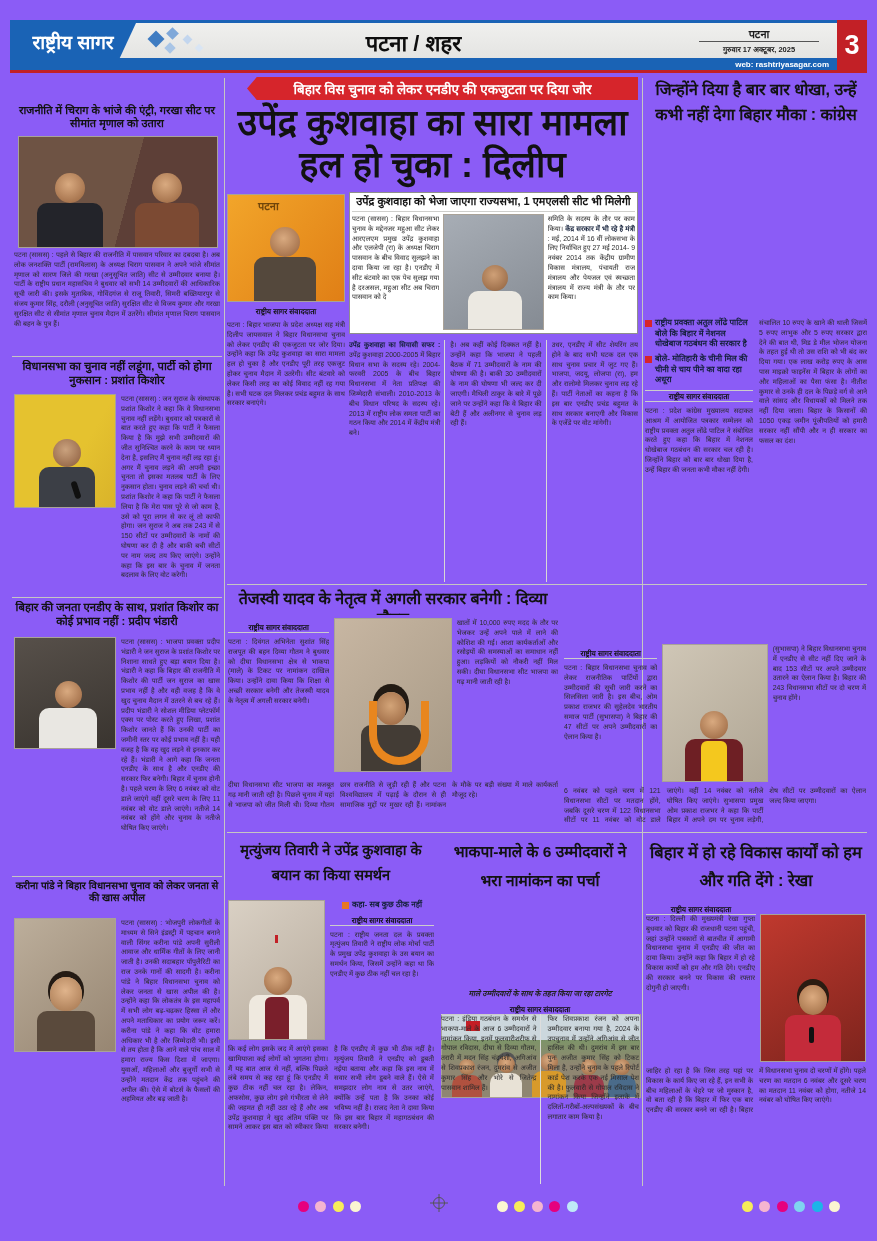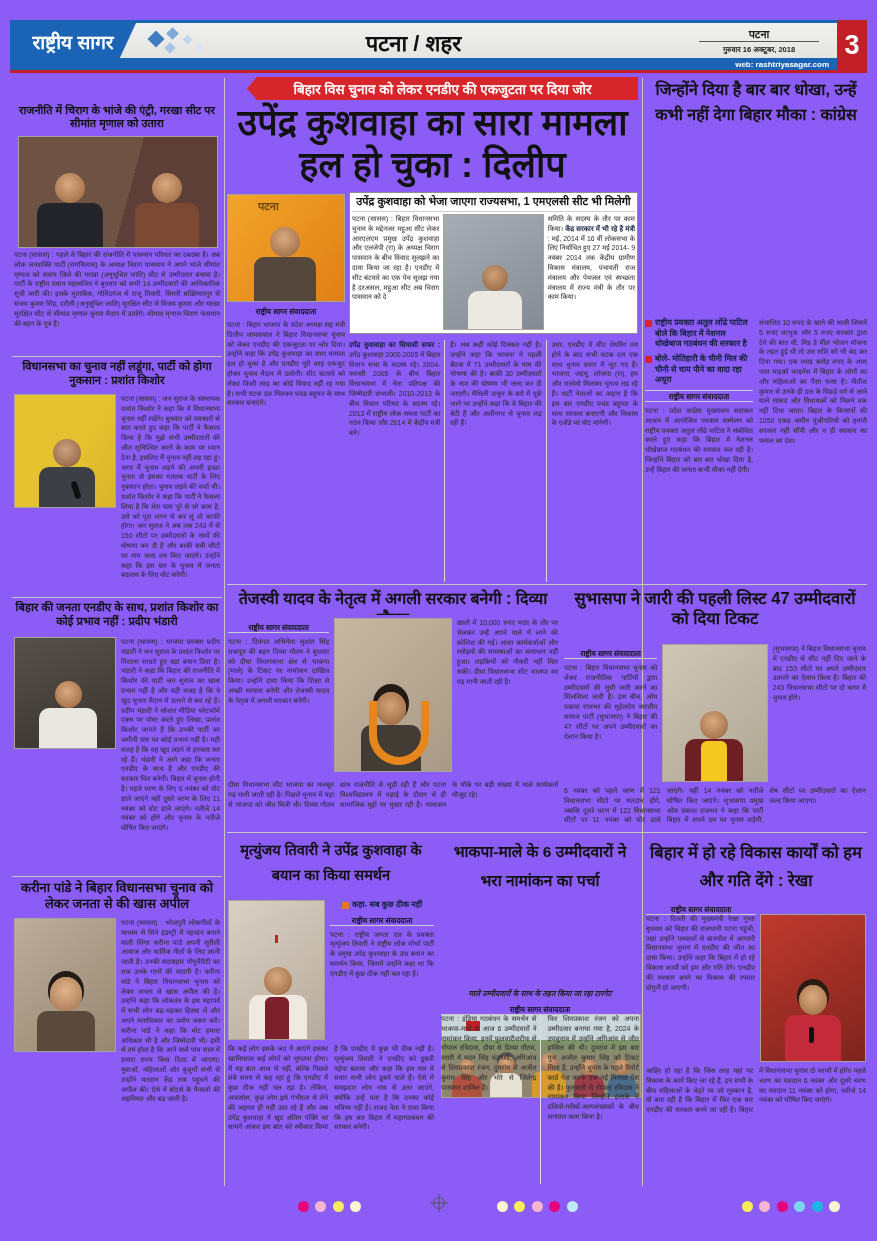--- a/index.html
+++ b/index.html
@@ -31,21 +31,21 @@
     <div style="position:absolute;left:136px;top:4px;width:110px;height:30px;">
       <span style="position:absolute;left:4px;top:6px;width:12px;height:12px;background:#3f7cc2;transform:rotate(45deg);"></span>
       <span style="position:absolute;left:22px;top:2px;width:9px;height:9px;background:#7fa8d9;transform:rotate(45deg);"></span>
       <span style="position:absolute;left:20px;top:17px;width:8px;height:8px;background:#a9c5e6;transform:rotate(45deg);"></span>
       <span style="position:absolute;left:38px;top:9px;width:7px;height:7px;background:#c3d6ee;transform:rotate(45deg);"></span>
       <span style="position:absolute;left:50px;top:18px;width:6px;height:6px;background:#d9e5f4;transform:rotate(45deg);"></span>
     </div>
     <div style="position:absolute;left:200px;right:250px;top:4px;text-align:center;font-size:22px;font-weight:bold;color:#0e0e0e;">पटना / शहर</div>
     <div style="position:absolute;right:48px;top:3px;width:120px;text-align:center;">
       <div style="font-size:11px;font-weight:bold;border-bottom:1px solid #555;">पटना</div>
-      <div style="font-size:7.5px;font-weight:bold;margin-top:2px;">गुरुवार 16 अक्टूबर, 2018</div>
+      <div style="font-size:7.5px;font-weight:bold;margin-top:2px;">गुरुवार 17 अक्टूबर, 2025</div>
     </div>
   </div>
   <div class="abs" style="right:10px;top:20px;width:30px;height:50px;background:#c22026;color:#fff;font-size:27px;font-weight:bold;display:flex;align-items:center;justify-content:center;">3</div>
   <div class="abs" style="left:10px;right:40px;top:58px;height:12px;background:#1a63b5;display:flex;align-items:center;justify-content:flex-end;">
     <span style="color:#fff;font-size:8px;font-weight:bold;padding-right:8px;">web: rashtriyasagar.com</span>
   </div>
   <div class="abs" style="left:10px;right:10px;top:70px;height:3px;background:#c22026;"></div>
 
   <div class="vline" style="left:224px;top:78px;height:1108px;"></div>
   <div class="vline" style="left:642px;top:78px;height:1108px;"></div>
@@ -85,21 +85,21 @@
   <div class="abs" style="left:14px;top:637px;width:206px;height:238px;">
     <div class="photo" style="float:left;width:100px;height:110px;margin:0 5px 2px 0;background:linear-gradient(160deg,#57504a,#39342f);">
       <div class="person" style="left:24px;bottom:0;">
         <div class="p-head" style="width:27px;height:27px;"></div>
         <div class="p-torso" style="width:58px;height:40px;background:#e9e7e2;"></div>
       </div>
     </div>
     <div class="body-text" style="height:236px;">पटना (सासस) : भाजपा प्रवक्ता प्रदीप भंडारी ने जन सुराज के प्रशांत किशोर पर निशाना साधते हुए बड़ा बयान दिया है। भंडारी ने कहा कि बिहार की राजनीति में किशोर की पार्टी जन सुराज का खास प्रभाव नहीं है और वही वजह है कि वे खुद चुनाव मैदान में उतरने से बच रहे हैं। प्रदीप भंडारी ने सोशल मीडिया प्लेटफॉर्म एक्स पर पोस्ट करते हुए लिखा, प्रशांत किशोर जानते हैं कि उनकी पार्टी का जमीनी स्तर पर कोई प्रभाव नहीं है। यही वजह है कि वह खुद लड़ने से इनकार कर रहे हैं। भंडारी ने आगे कहा कि जनता एनडीए के साथ है और एनडीए की सरकार फिर बनेगी। बिहार में चुनाव होनी है। पहले चरण के लिए 6 नवंबर को वोट डाले जाएंगे वहीं दूसरे चरण के लिए 11 नवंबर को वोट डाले जाएंगे। नतीजे 14 नवंबर को होंगे और चुनाव के नतीजे घोषित किए जाएंगे।</div>
   </div>
 
-  <div class="abs headline" style="left:14px;top:880px;width:206px;height:34px;font-size:13px;">करीना पांडे ने बिहार विधानसभा चुनाव को लेकर जनता से की खास अपील</div>
+  <div class="abs headline" style="left:14px;top:880px;width:206px;height:34px;font-size:10px;">करीना पांडे ने बिहार विधानसभा चुनाव को लेकर जनता से की खास अपील</div>
   <div class="abs" style="left:14px;top:918px;width:206px;height:264px;">
     <div class="photo" style="float:left;width:100px;height:132px;margin:0 5px 2px 0;background:linear-gradient(140deg,#bcae9b,#978672);">
       <div class="person" style="left:22px;bottom:0;">
         <div class="p-head" style="width:32px;height:34px;border-radius:50% 50% 45% 45%;background:radial-gradient(circle at 48% 40%,#e0b48c,#a3744d);box-shadow:0 -4px 0 2px #241b14;"></div>
         <div class="p-torso" style="width:58px;height:40px;background:#5a4a3c;"></div>
       </div>
     </div>
     <div class="body-text" style="height:262px;">पटना (सासस) : भोजपुरी लोकगीतों के माध्यम से सिने इंडस्ट्री में पहचान बनाने वाली सिंगर करीना पांडे अपनी सुरीली आवाज और धार्मिक गीतों के लिए जानी जाती है। उनकी सदाबहार पॉपुलैरिटी का राज उनके गानों की सादगी है। करीना पांडे ने बिहार विधानसभा चुनाव को लेकर जनता से खास अपील की है। उन्होंने कहा कि लोकतंत्र के इस महापर्व में सभी लोग बढ़-चढ़कर हिस्सा लें और अपने मताधिकार का प्रयोग जरूर करें। करीना पांडे ने कहा कि वोट हमारा अधिकार भी है और जिम्मेदारी भी। इसी से तय होता है कि आने वाले पांच साल में हमारा राज्य किस दिशा में जाएगा। युवाओं, महिलाओं और बुजुर्गों सभी से उन्होंने मतदान केंद्र तक पहुंचने की अपील की। ऐसे में बोटर्स के फैसलों की अहमियत और बढ़ जाती है।</div>
   </div>
 
@@ -172,21 +172,20 @@
       <div class="person" style="left:26px;bottom:0;">
         <div class="p-head" style="width:30px;height:33px;background:radial-gradient(circle at 48% 42%,#d3a478,#95613c);box-shadow:0 -5px 0 3px #221a13;"></div>
         <div class="p-torso" style="width:60px;height:46px;background:#433c35;"></div>
       </div>
       <span style="position:absolute;left:34px;bottom:6px;width:44px;height:56px;border:8px solid #e8861e;border-top:none;border-radius:0 0 40px 40px;"></span>
     </div>
     <div class="body-text" style="width:102px;height:152px;">खातों में 10,000 रुपए मदद के तौर पर भेजकर उन्हें अपने पाले में लाने की कोशिश की गई। आशा कार्यकर्ताओं और रसोइयों की समस्याओं का समाधान नहीं हुआ। लड़कियों को नौकरी नहीं मिल सकी। दीघा विधानसभा सीट भाजपा का गढ़ मानी जाती रही है।</div>
   </div>
   <div class="abs body-text" style="left:228px;top:780px;width:330px;height:48px;column-count:3;column-gap:6px;">दीघा विधानसभा सीट भाजपा का मजबूत गढ़ मानी जाती रही है। पिछले चुनाव में यहां से भाजपा को जीत मिली थी। दिव्या गौतम छात्र राजनीति से जुड़ी रही हैं और पटना विश्वविद्यालय में पढ़ाई के दौरान से ही सामाजिक मुद्दों पर मुखर रही हैं। नामांकन के मौके पर बड़ी संख्या में माले कार्यकर्ता मौजूद रहे।</div>
 
-  <div class="abs headline" style="left:564px;top:588px;width:302px;height:52px;font-size:16.5px;">सुभासपा ने जारी की पहली लिस्ट 47 उम्मीदवारों को दिया टिकट</div>
   <div class="abs" style="left:564px;top:644px;width:302px;height:140px;display:flex;gap:5px;">
     <div style="width:94px;">
       <div class="byline" style="border-bottom:1px solid #ccc;">राष्ट्रीय सागर संवाददाता</div>
       <div class="body-text" style="height:118px;margin-top:3px;">पटना : बिहार विधानसभा चुनाव को लेकर राजनीतिक पार्टियों द्वारा उम्मीदवारों की सूची जारी करने का सिलसिला जारी है। इस बीच, ओम प्रकाश राजभर की सुहेलदेव भारतीय समाज पार्टी (सुभासपा) ने बिहार की 47 सीटों पर अपने उम्मीदवारों का ऐलान किया है।</div>
     </div>
     <div class="photo" style="width:104px;height:136px;background:linear-gradient(140deg,#cfc6b6,#b0a694);">
       <div class="person" style="left:22px;bottom:0;">
         <div class="p-head" style="width:28px;height:28px;"></div>
         <div class="p-torso" style="width:58px;height:42px;background:#6e1f24;"></div>
       </div>

